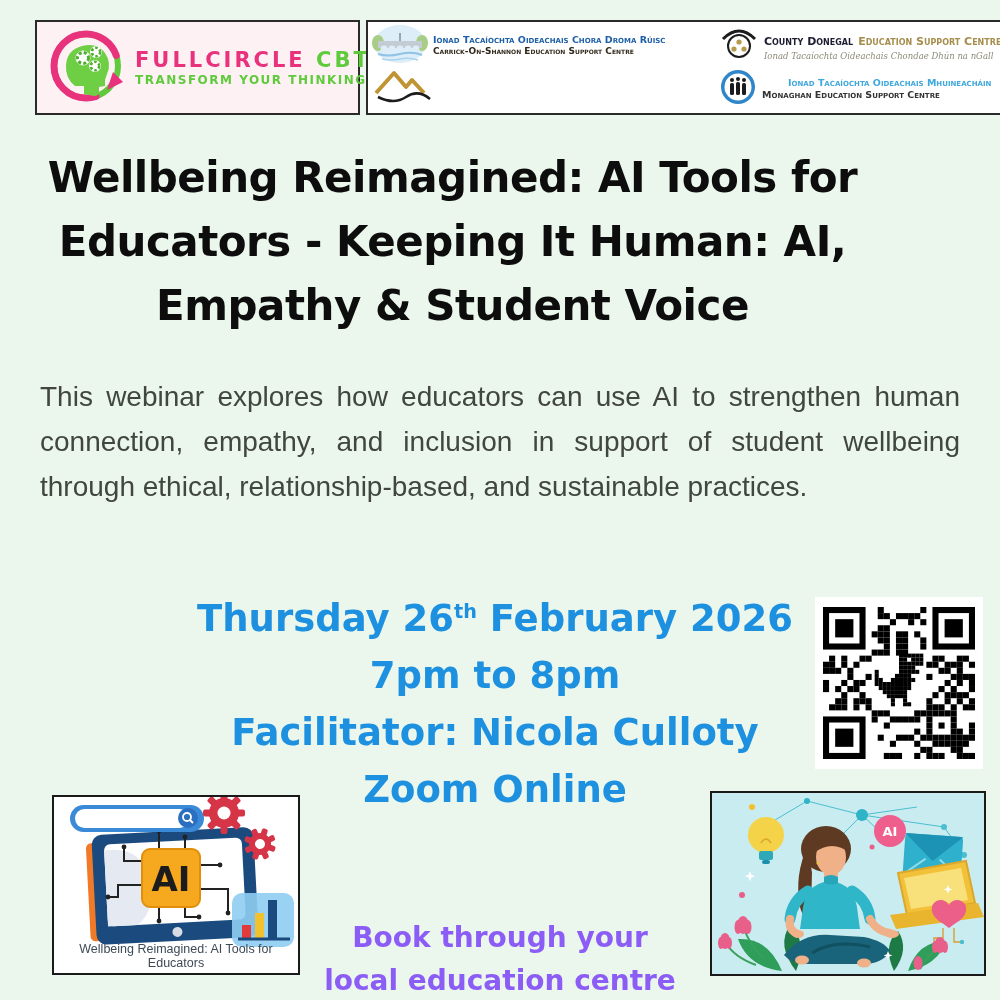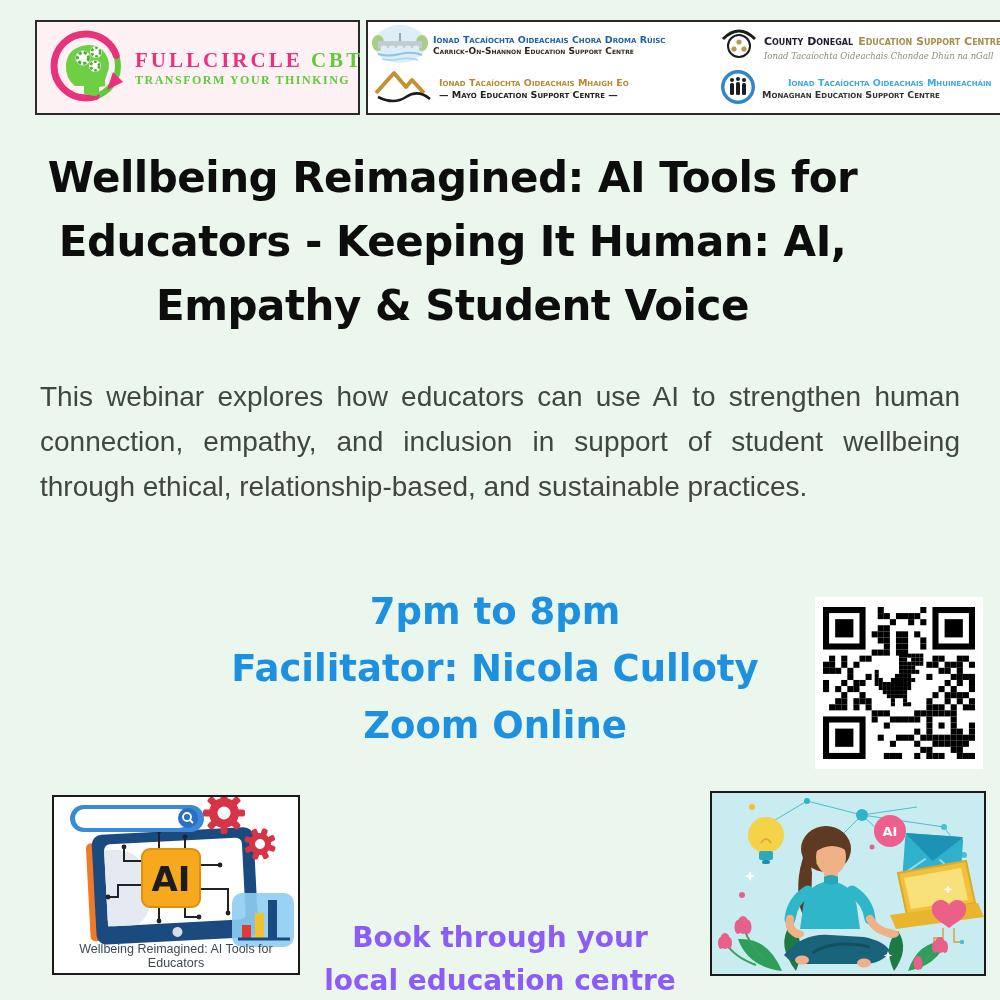--- a/index.html
+++ b/index.html
@@ -7,21 +7,21 @@
     width:1000px;height:1000px;position:relative;overflow:hidden;
     background:#ebf7ec;
     font-family:"DejaVu Sans",sans-serif;
   }
   .box{position:absolute;box-sizing:border-box;}
 
   
   #fullcircle-box{
     left:35px;top:20px;width:325px;height:95px;
     background:#fdf1f4;border:2px solid #2a2a2a;
-    display:flex;align-items:center;gap:8px;padding:4px 8px;font-family:Liberation Serif, serif;
+    display:flex;align-items:center;gap:8px;padding:4px 8px;
   }
   .fc-text{line-height:1.25;}
   .fc-brand{font-size:21px;font-weight:bold;letter-spacing:3px;color:#e8327c;white-space:nowrap;}
   .fc-brand .cbt{color:#5fcb3c;}
   .fc-tagline{font-size:12px;font-weight:bold;letter-spacing:1.5px;color:#5fcb3c;white-space:nowrap;}
 
   #centres-box{
     left:366px;top:20px;width:706px;height:95px;
     background:#ffffff;border:2px solid #2a2a2a;
     display:grid;grid-template-columns:1fr 1fr;grid-template-rows:1fr 1fr;
@@ -158,24 +158,20 @@
     </span>
   </div>
 
   <div class="centre">
     <span>
       <svg width="62" height="40" viewBox="0 0 62 40">
         <path d="M4,26 L22,6 L34,20 L40,13 L52,26" fill="none" stroke="#c09433" stroke-width="4" stroke-linejoin="round"></path>
         <path d="M6,30 q16,8 28,0 q12,-8 24,2" stroke="#1c1c1c" stroke-width="2.6" fill="none"></path>
       </svg>
     </span>
-    <span class="txt">
-      <div class="mayo-irish sc">Ionad Tacaíochta Oideachais Mhaigh Eo</div>
-      <div class="mayo-eng sc">— Mayo Education Support Centre —</div>
-    </span>
   </div>
 
   <div class="centre">
     <span>
       <svg width="38" height="38" viewBox="0 0 38 38">
         <circle cx="19" cy="19" r="17" fill="#2f86c8"></circle>
         <circle cx="19" cy="19" r="13.5" fill="#ffffff"></circle>
         <g fill="#1c1c1c">
           <circle cx="13" cy="12" r="2"></circle>
             <rect x="11" y="15" width="4" height="12" rx="1.6"></rect>
@@ -195,20 +191,21 @@
 
 <div class="box" id="title">
   <div>Wellbeing Reimagined: AI Tools for</div>
   <div>Educators - Keeping It Human: AI,</div>
   <div>Empathy &amp; Student Voice</div>
 </div>
 
 <div class="box" id="description">This webinar explores how educators can use AI to strengthen human connection, empathy, and inclusion in support of student wellbeing through ethical, relationship-based, and sustainable practices.</div>
 
 <div class="box" id="details">
+  <div><span>Thursday 26</span><sup>th</sup><span> February 2026</span></div>
   <div>7pm to 8pm</div>
   <div>Facilitator: Nicola Culloty</div>
   <div>Zoom Online</div>
 </div>
 
 <div class="box" id="qr-box">
   <svg id="qr-svg" width="152" height="152" viewBox="0 0 150 150">
       <rect x="54" y="0" width="6" height="6" fill="#000"></rect>
       <rect x="96" y="0" width="6" height="6" fill="#000"></rect>
       <rect x="54" y="6" width="6" height="6" fill="#000"></rect>

